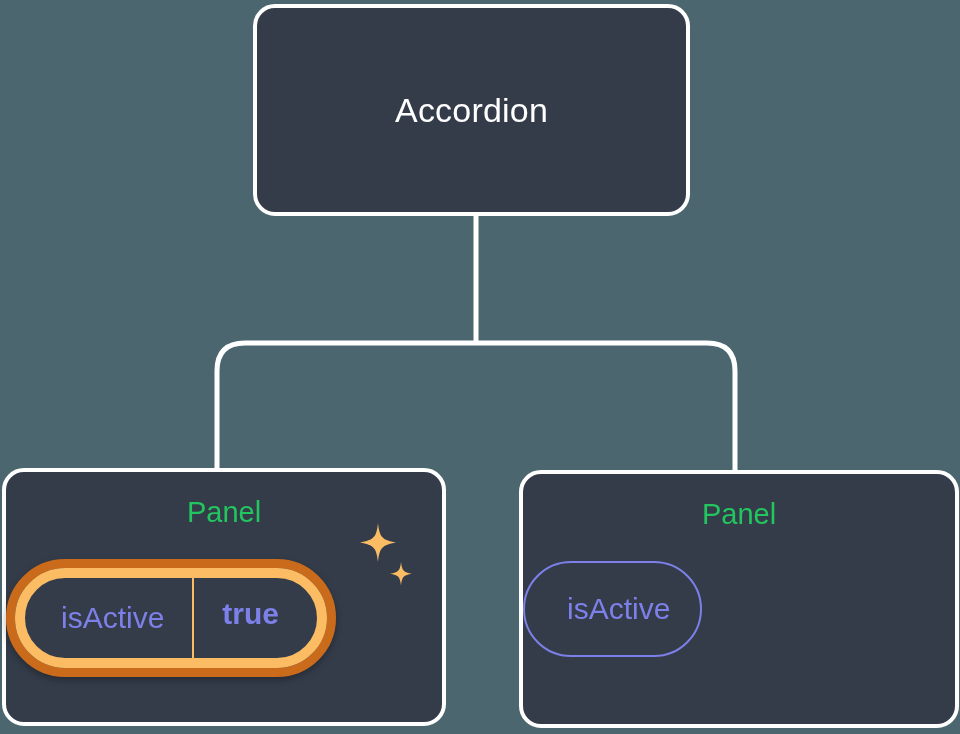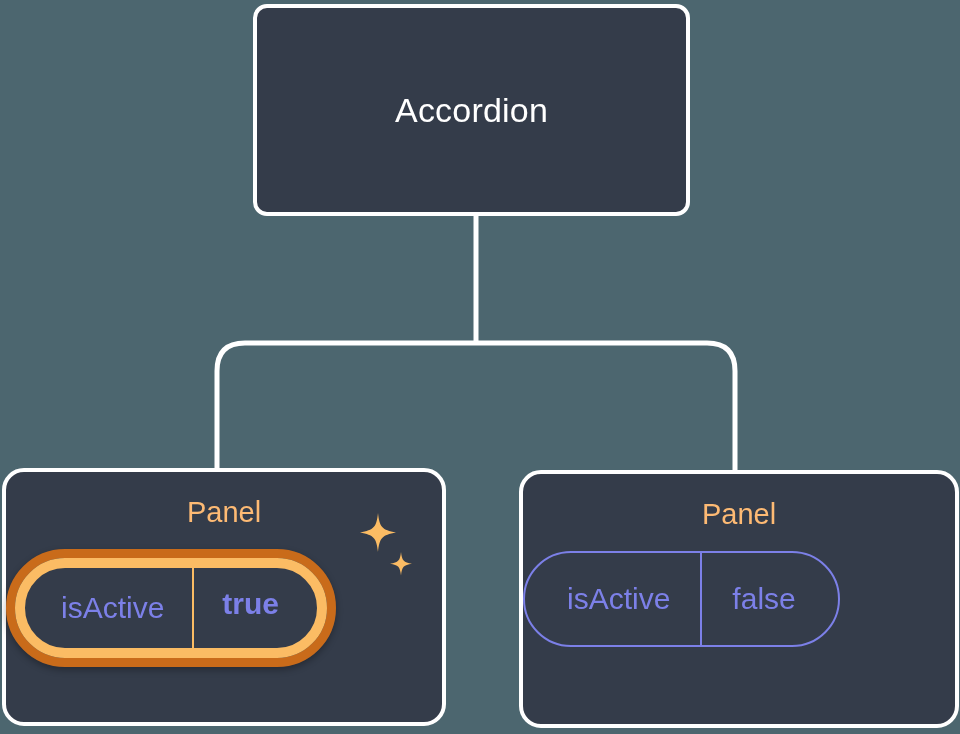--- a/index.html
+++ b/index.html
@@ -43,21 +43,20 @@
     align-items: center;
   }
 
   
   .node-root {
     left: 253px;
     top: 4px;
     width: 437px;
     height: 212px;
     justify-content: center;
-    border-radius: 14px;
   }
   .node-root .node-title {
     font-size: 34px;
     color: #FFFFFF;
     letter-spacing: 0.2px;
   }
 
   
   .node-panel {
     height: 258px;
@@ -69,23 +68,23 @@
     top: 468px;
     width: 444px;
   }
   .node-panel-right {
     left: 519px;
     top: 470px;
     width: 440px;
   }
   .node-panel .node-title {
     font-size: 29px;
-    color: #fdba74;
+    color: #22c55e;
     line-height: 1;
-    margin-bottom: 10px;
+    margin-bottom: 20px;
   }
 
   
   .pill-wrap {
     position: relative;
     margin-top: 12px;
     display: flex;
     justify-content: flex-start;
     width: 100%;
   }
@@ -192,18 +191,17 @@
       </svg>
     </div>
   </div>
 
   <div class="node node-panel node-panel-right">
     <div class="node-title">Panel</div>
 
     <div class="pill-wrap">
       <div class="pill">
         <div class="pill-key">isActive</div>
-        <div class="pill-val">false</div>
       </div>
     </div>
   </div>
 
 </div>
 
 </body></html>

